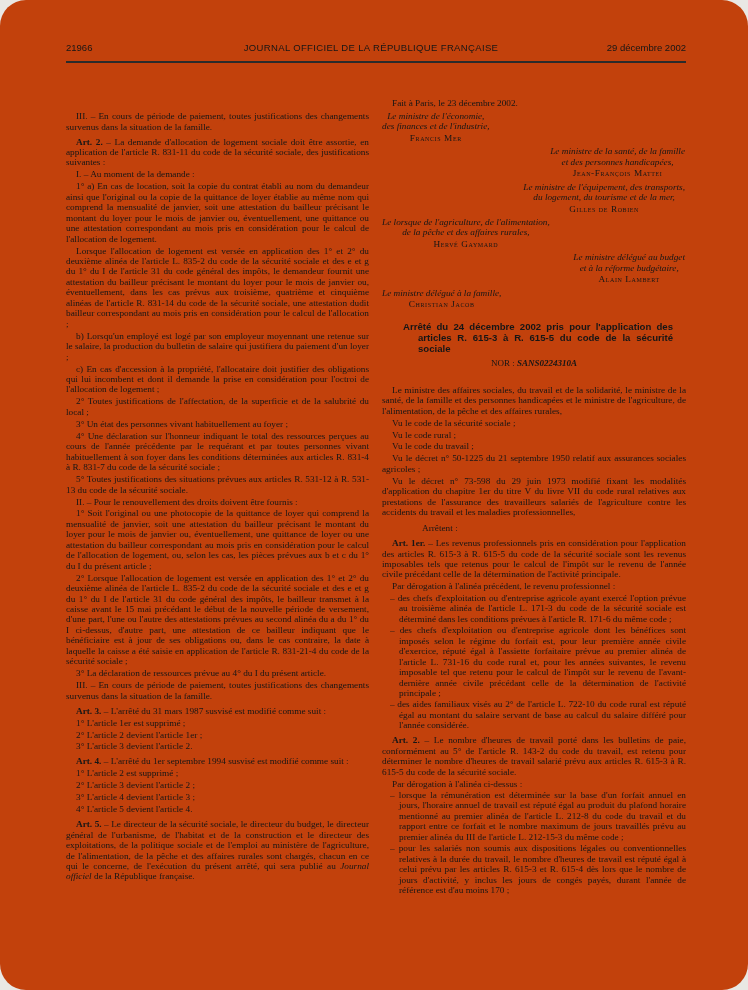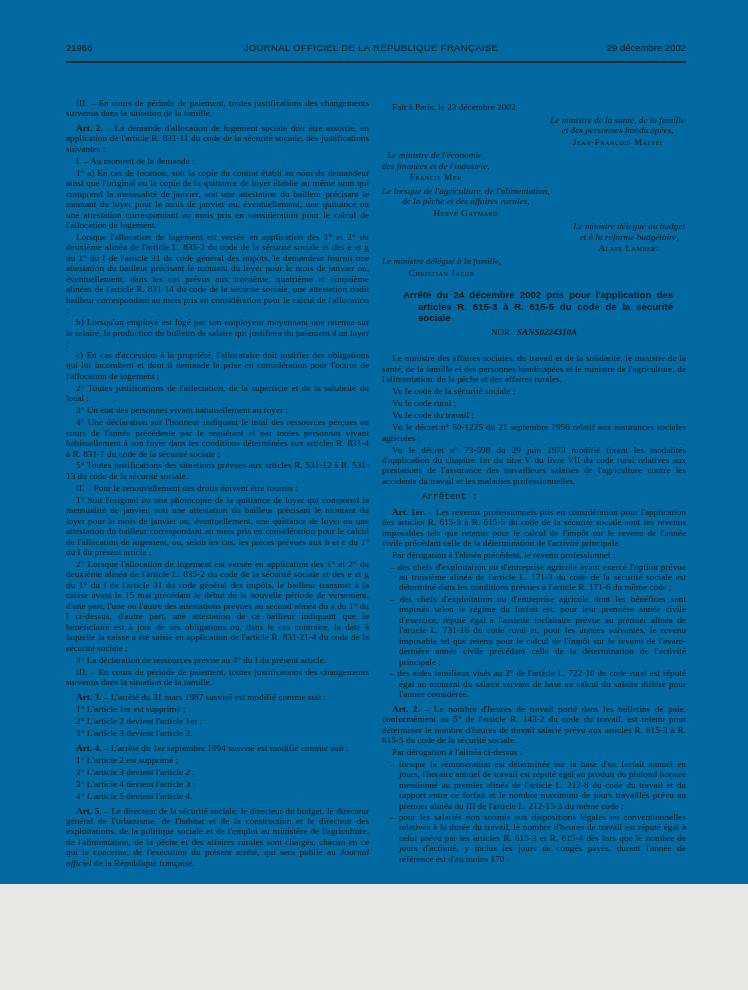--- a/index.html
+++ b/index.html
@@ -5,23 +5,24 @@
   * { box-sizing: border-box; margin: 0; padding: 0; }
   html,body { width: 748px; }
   body {
     background: #e9e8e4;
     font-family: "Liberation Serif", "DejaVu Serif", serif;
     color: #161616;
   }
   .page {
     position: relative;
     width: 748px;
-    height: 884px;
-    background: #0369a1;
+    height: 990px;
+    background: #c2410c;
     overflow: hidden;
+    border-radius: 26px;
   }
   
   .header {
     position: absolute;
     left: 66px; right: 62px; top: 42px;
     display: flex;
     align-items: baseline;
     font-family: "Liberation Sans", "DejaVu Sans", sans-serif;
     font-size: 9.5px;
     border-bottom: 2px solid #2b2b2b;
@@ -66,21 +67,21 @@
     font-size: 9.6px;
     line-height: 11.2px;
     margin: 11px 13px 4px 21px;
     padding-left: 15px;
     text-indent: -15px;
     text-align: justify;
   }
   .nor { text-align: center; text-indent: 0; font-size: 9px; margin: 3px 0 16px; }
   .nor .lead { font-weight: normal; }
   .nor .it   { font-weight: bold; }
-  .arretent  { text-align: left; padding-left: 40px; margin: 5.5px 0 4px; font-family: Liberation Mono, monospace; }
+  .arretent  { text-align: left; padding-left: 40px; margin: 5.5px 0 4px; }
 </style>
 </head>
 <body>
 
 <div class="page">
   <div class="header">
     <span class="pnum">21966</span>
     <span class="jtitle">JOURNAL OFFICIEL DE LA RÉPUBLIQUE FRANÇAISE</span>
     <span class="hdate">29 décembre 2002</span>
   </div>
@@ -110,29 +111,34 @@
         <div class="blk art"><span class="lead">Art. 4.</span> – L'arrêté du 1er septembre 1994 susvisé est modifié comme suit :</div>
         <div class="blk para">1° L'article 2 est supprimé ;</div>
         <div class="blk para">2° L'article 3 devient l'article 2 ;</div>
         <div class="blk para">3° L'article 4 devient l'article 3 ;</div>
         <div class="blk para">4° L'article 5 devient l'article 4.</div>
         <div class="blk art"><span class="lead">Art. 5.</span> – Le directeur de la sécurité sociale, le directeur du budget, le directeur général de l'urbanisme, de l'habitat et de la construction et le directeur des exploitations, de la politique sociale et de l'emploi au ministère de l'agriculture, de l'alimentation, de la pêche et des affaires rurales sont chargés, chacun en ce qui le concerne, de l'exécution du présent arrêté, qui sera publié au <span class="it">Journal officiel</span> de la République française.</div>
       </div>
     <div class="divider"></div>
     <div class="col-right">
         <div class="blk para">Fait à Paris, le 23 décembre 2002.</div>
+        <div class="blk sig sig-left">
+          <div class="sig-line">Le ministre de l'économie,</div>
+          <div class="sig-line">des finances et de l'industrie,</div>
+          <div class="sig-name">Francis Mer</div>
+        </div>
         <div class="blk sig sig-right">
           <div class="sig-line">Le ministre de la santé, de la famille</div>
           <div class="sig-line">et des personnes handicapées,</div>
           <div class="sig-name">Jean-François Mattei</div>
         </div>
-        <div class="blk sig sig-left">
-          <div class="sig-line">Le ministre de l'économie,</div>
-          <div class="sig-line">des finances et de l'industrie,</div>
-          <div class="sig-name">Francis Mer</div>
+        <div class="blk sig sig-right">
+          <div class="sig-line">Le ministre de l'équipement, des transports,</div>
+          <div class="sig-line">du logement, du tourisme et de la mer,</div>
+          <div class="sig-name">Gilles de Robien</div>
         </div>
         <div class="blk sig sig-left">
           <div class="sig-line">Le lorsque de l'agriculture, de l'alimentation,</div>
           <div class="sig-line">de la pêche et des affaires rurales,</div>
           <div class="sig-name">Hervé Gaymard</div>
         </div>
         <div class="blk sig sig-right">
           <div class="sig-line">Le ministre délégué au budget</div>
           <div class="sig-line">et à la réforme budgétaire,</div>
           <div class="sig-name">Alain Lambert</div>

